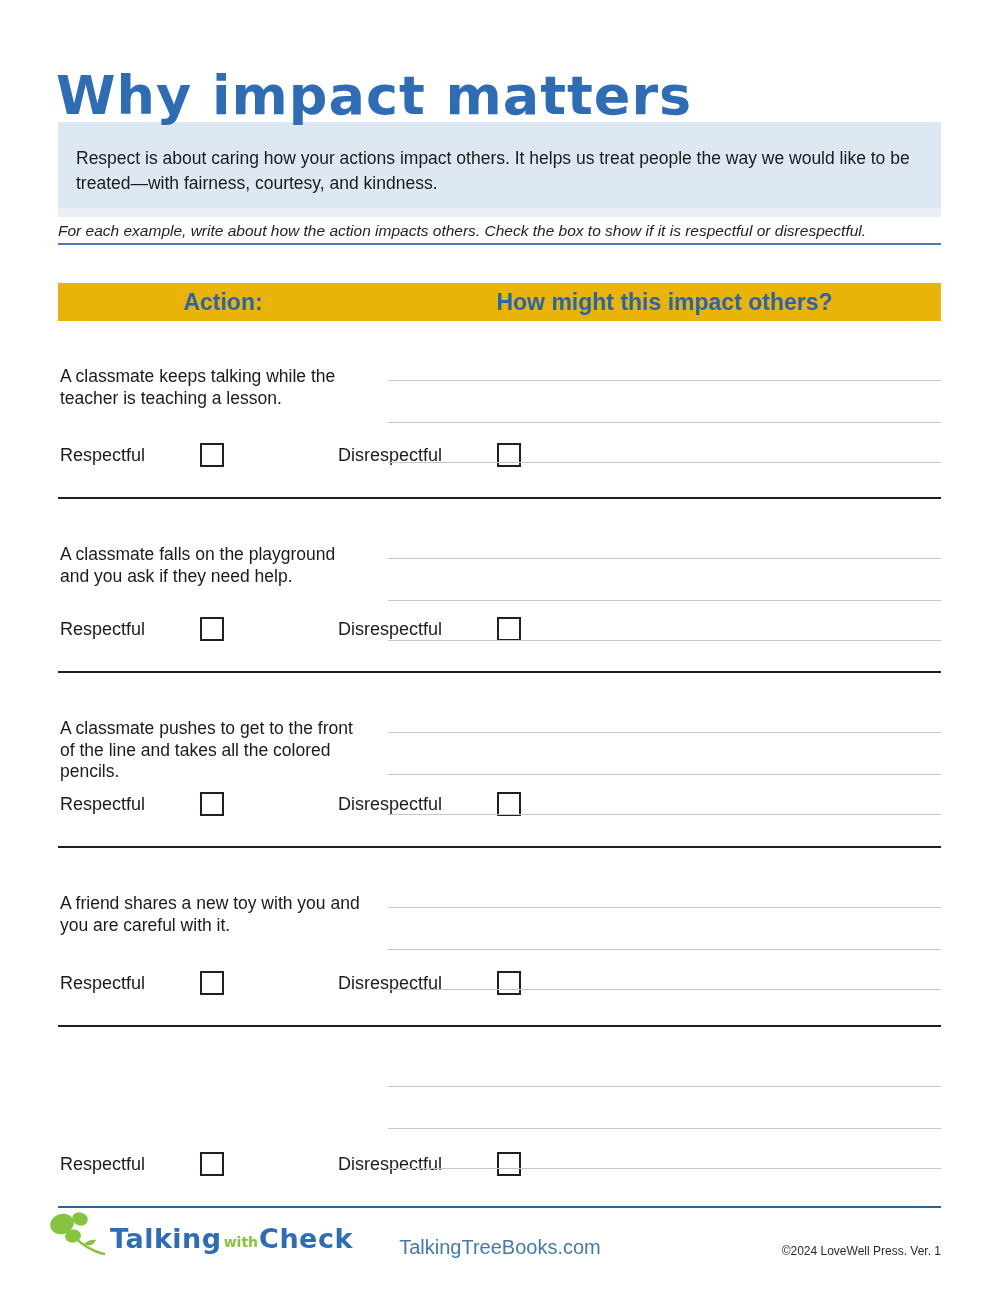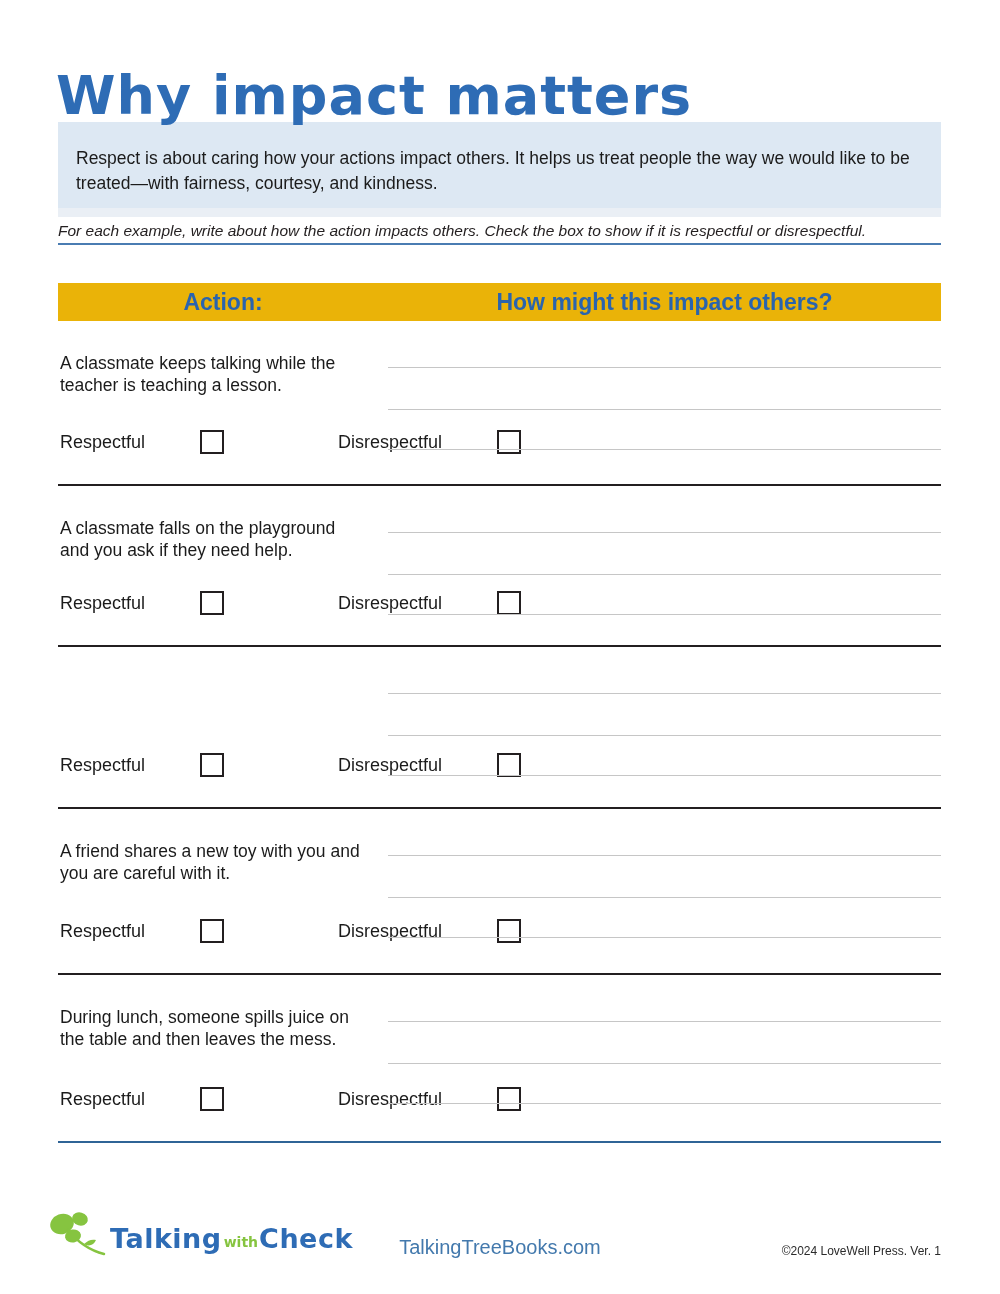--- a/index.html
+++ b/index.html
@@ -75,20 +75,21 @@
     text-align: center;
     font-weight: bold;
     font-size: 23px;
     color: #2a64ae;
   }
 
   .ws-row {
     position: relative;
     display: flex;
     border-bottom: 2px solid #231f20;
+    margin-top: 13px;
   }
   .ws-row.r1 { height: 165px; }
   .ws-row.r2 { height: 161px; }
   .ws-row.r3 { height: 162px; }
   .ws-row.r4 { height: 166px; }
   .ws-row.r5 { height: 168px; border-bottom: 2px solid #2f6496; }
 
   .col-action {
     position: relative;
     width: 330px;
@@ -221,20 +222,21 @@
     </div>
     <div class="col-lines">
       <div class="write-line l1"></div>
       <div class="write-line l2"></div>
       <div class="write-line l3"></div>
     </div>
   </div>
 
   <div class="ws-row r3">
     <div class="col-action">
+      <div class="action-text">A classmate pushes to get to the front of the line and takes all the colored pencils.</div>
       <div class="checkbox-row">
         <span class="cb-label">Respectful</span>
         <span class="checkbox"></span>
         <span class="cb-gap"></span>
         <span class="cb-label">Disrespectful</span>
         <span class="checkbox"></span>
       </div>
     </div>
     <div class="col-lines">
       <div class="write-line l1"></div>
@@ -256,21 +258,20 @@
     </div>
     <div class="col-lines">
       <div class="write-line l1"></div>
       <div class="write-line l2"></div>
       <div class="write-line l3"></div>
     </div>
   </div>
 
   <div class="ws-row r5">
     <div class="col-action">
-      <div class="action-text">During lunch, someone spills juice on the table and then leaves the mess.</div>
       <div class="checkbox-row">
         <span class="cb-label">Respectful</span>
         <span class="checkbox"></span>
         <span class="cb-gap"></span>
         <span class="cb-label">Disrespectful</span>
         <span class="checkbox"></span>
       </div>
     </div>
     <div class="col-lines">
       <div class="write-line l1"></div>

